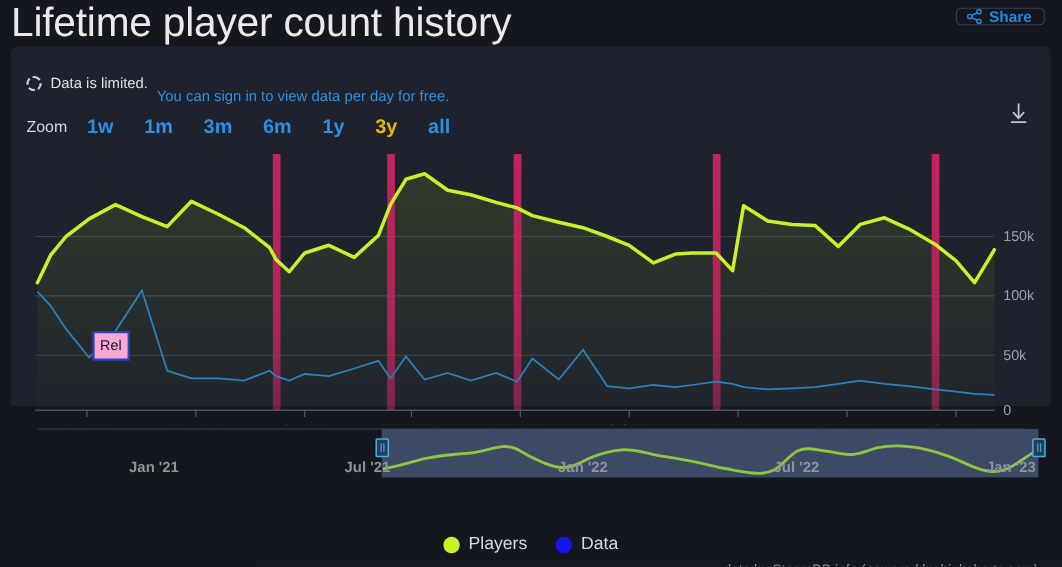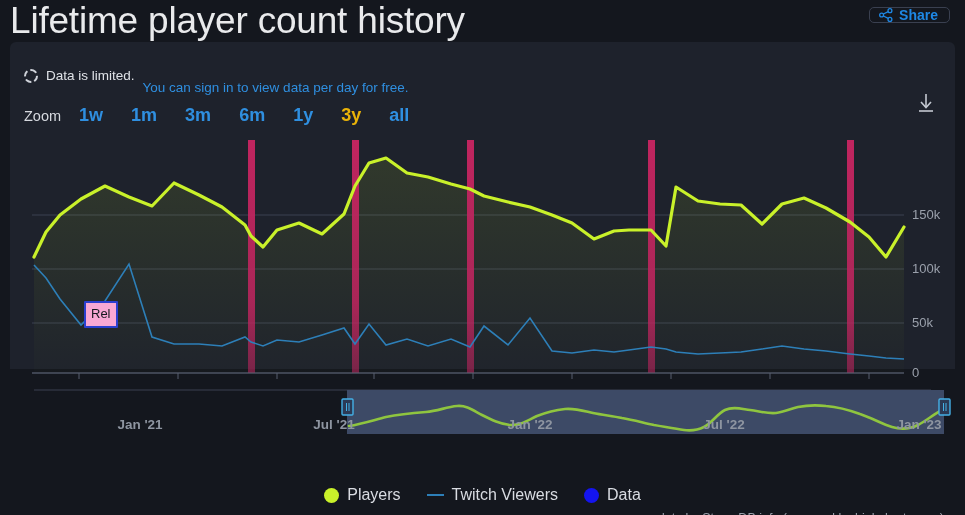--- a/index.html
+++ b/index.html
@@ -282,24 +282,20 @@
         </g>
       </svg>
     </div>
 
     <div class="legend">
       <div class="legend-item">
         <span class="dot" style="background:#c9f12a"></span>
         <span>Players</span>
       </div>
       <div class="legend-item">
-        <span class="dash" style="background:#2d7fb8"></span>
-        <span>Twitch Viewers</span>
-      </div>
-      <div class="legend-item">
         <span class="dot" style="background:#1414ef"></span>
         <span>Data</span>
       </div>
     </div>
 
     <div class="credits">data by SteamDB.info (powered by highcharts.com)</div>
   </div>
 </div>
 
 </body></html>

